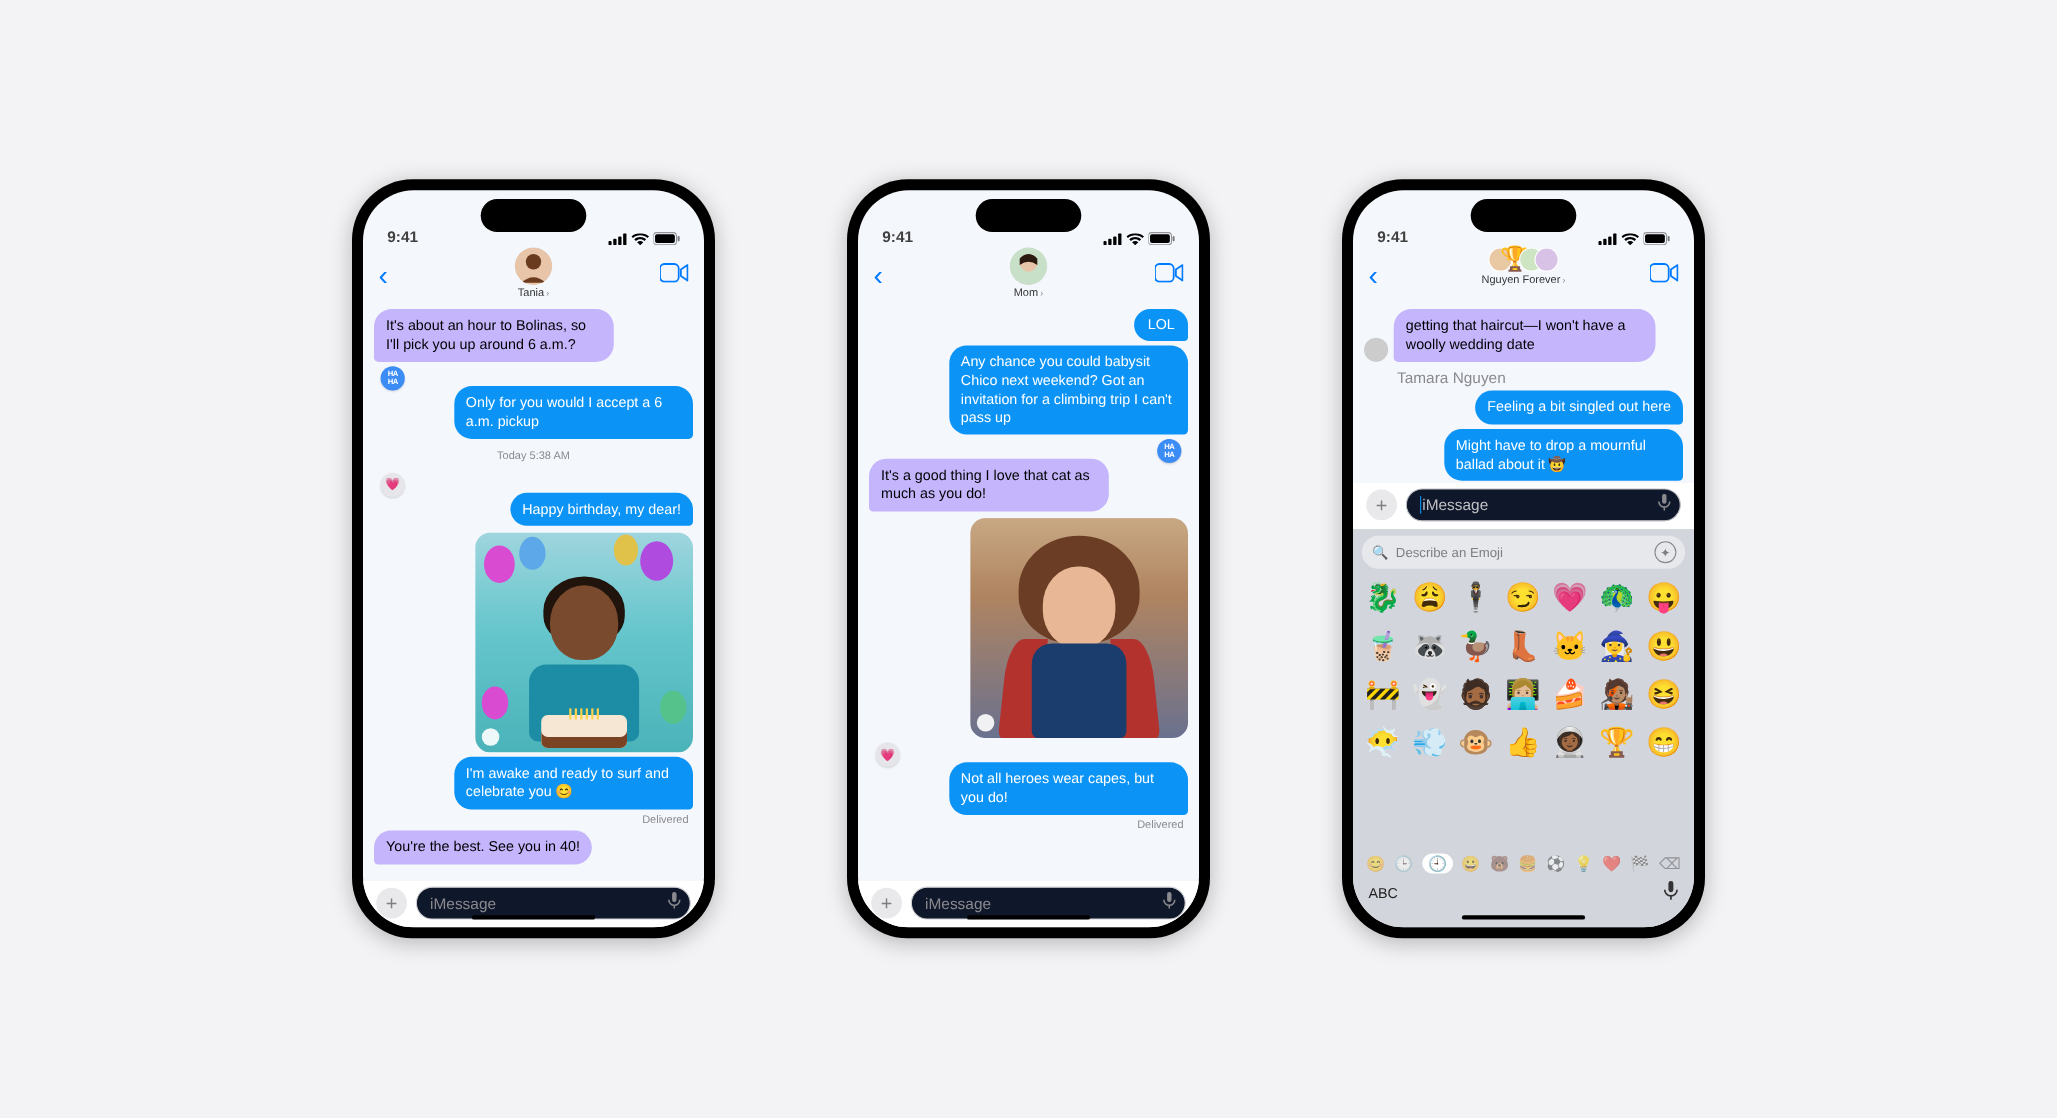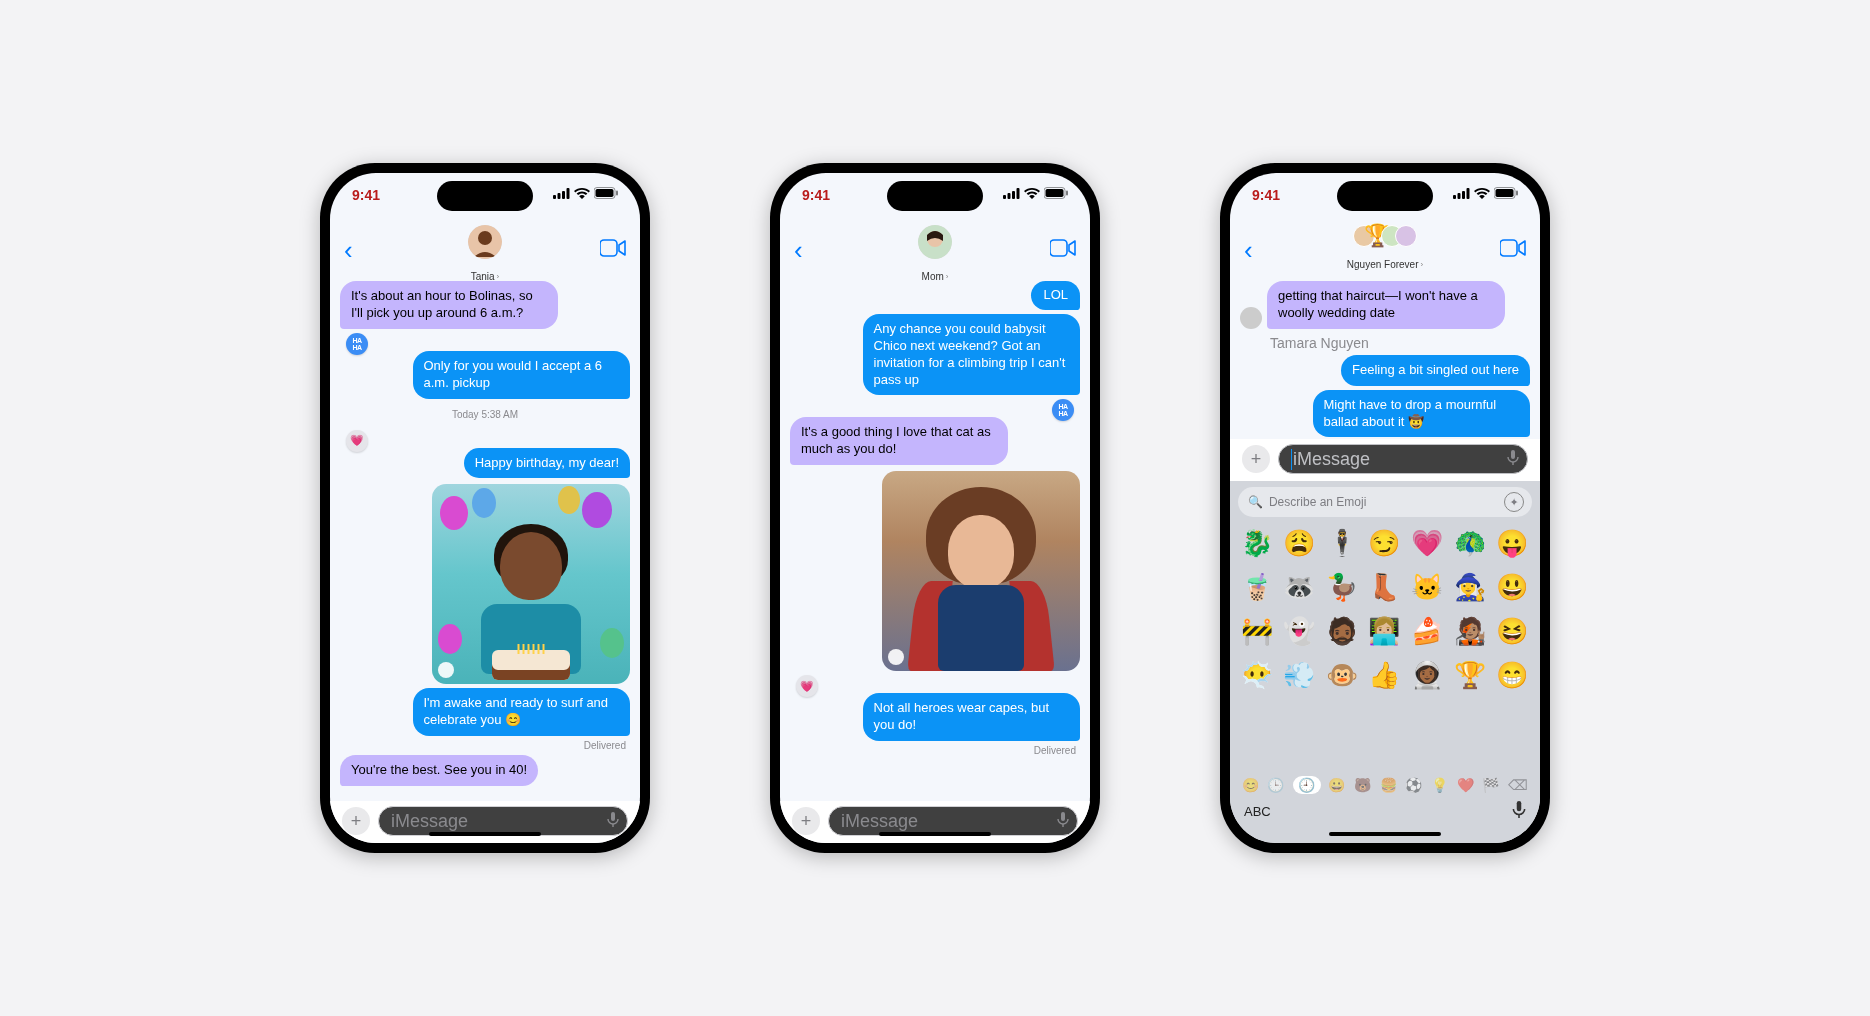--- a/index.html
+++ b/index.html
@@ -26,38 +26,38 @@
     display: flex; flex-direction: column;
     position: relative;
   }
   .notch {
     position: absolute; top: 18px; left: 50%; transform: translateX(-50%);
     width: 96px; height: 30px; background: #000; border-radius: 18px;
     z-index: 20;
   }
   .status-bar {
     height: 50px; padding: 14px 22px 0 22px;
-    display: flex; justify-content: space-between; align-items: flex-start;
-    font-size: 14px; font-weight: 600; color: #b91c1c;
+    display: flex; justify-content: space-between; align-items: flex-end;
+    font-size: 14px; font-weight: 600; color: #404040;
     flex-shrink: 0;
   }
   .status-right { display: flex; gap: 4px; align-items: center; font-size: 13px; }
   .cell svg, .wifi svg, .batt svg { display: block; }
 
   .nav-header {
     height: 54px; display: flex; align-items: center; justify-content: space-between;
     padding: 0 14px; flex-shrink: 0; position: relative;
     background: #f4f7fc;
   }
   .nav-center { position: absolute; left:0; right:0; top:2px; display:flex; flex-direction:column; align-items:center; pointer-events:none; }
   .avatar-wrap { display:flex; align-items:center; justify-content:center; }
   .avatar { width: 34px; height: 34px; border-radius: 50%; background: #ddd; overflow:hidden; pointer-events:auto; }
   .group-avatar { display:flex; align-items:center; gap:-6px; }
   .group-avatar .chip { width:22px; height:22px; border-radius:50%; background:#e0d0b0; margin:0 -4px; border:1.5px solid #fff; display:flex; align-items:center; justify-content:center; font-size:14px; }
-  .contact-name { font-size: 10px; color:#333; margin-top:12px; display:flex; align-items:center; gap:2px; pointer-events:auto; }
+  .contact-name { font-size: 10px; color:#333; margin-top:2px; display:flex; align-items:center; gap:2px; pointer-events:auto; }
   .contact-name .chev { font-size: 8px; color:#888; }
   .back-chevron { color:#007aff; font-size: 26px; font-weight:400; }
   .facetime-icon { color:#007aff; }
 
   .messages {
     flex: 1; overflow: hidden; padding: 4px 10px 6px 10px;
     display: flex; flex-direction: column; gap:4px;
     font-size: 13px;
   }
   .bubble { max-width: 75%; padding: 7px 11px; border-radius: 16px; line-height: 1.3; word-wrap: break-word; }
@@ -76,21 +76,21 @@
     width: 198px; height: 200px; border-radius: 14px; align-self: flex-end;
     overflow:hidden; position:relative; margin-top:2px;
   }
   .genimg::after { content:""; position:absolute; left:6px; bottom:6px; width:16px; height:16px; border-radius:50%; background:rgba(255,255,255,0.9); display:flex; align-items:center; justify-content:center; }
   .genimg-inner { width:100%; height:100%; }
 
   .input-row {
     height: 42px; display:flex; align-items:center; gap:8px; padding: 2px 12px 4px 12px; flex-shrink:0; background:#fff;
   }
   .plus-btn { width:28px; height:28px; border-radius:50%; background:#e9e9eb; color:#7d7d82; display:flex; align-items:center; justify-content:center; font-size:18px; font-weight:300; }
-  .text-input { flex:1; height:30px; border:1px solid #d1d1d5; border-radius:16px; padding:0 34px 0 12px; font-size:18px; color:#8a8a8e; display:flex; align-items:center; background:#404040; position:relative; }
+  .text-input { flex:1; height:30px; border:1px solid #d1d1d5; border-radius:16px; padding:0 34px 0 12px; font-size:14px; color:#8a8a8e; display:flex; align-items:center; background:#0f172a; position:relative; }
   .mic { position:absolute; right:8px; color:#8a8a8e; font-size:15px; }
   .home-indicator { position:absolute; bottom:7px; left:50%; transform:translateX(-50%); width:112px; height:4px; background:#000; border-radius:3px; }
 
   
   .emoji-panel { flex:1; background:#d2d5db; display:flex; flex-direction:column; padding:6px 8px 20px 8px; }
   .emoji-search { height:30px; background:#e6e8ec; border-radius:16px; display:flex; align-items:center; padding:0 10px; font-size:12px; color:#7d7d82; gap:6px; margin-bottom:6px; position:relative; }
   .emoji-search .gen { position:absolute; right:8px; width:20px; height:20px; border:1px solid #888; border-radius:50%; display:flex; align-items:center; justify-content:center; font-size:11px; }
   .emoji-grid { flex:1; display:grid; grid-template-columns: repeat(7, 1fr); grid-auto-rows: 40px; gap:4px; align-content:start; }
   .emoji-cell { display:flex; align-items:center; justify-content:center; font-size:26px; }
   .emoji-tabs { height:28px; display:flex; align-items:center; justify-content:space-between; padding:0 4px; font-size:14px; color:#5e5e63; }

